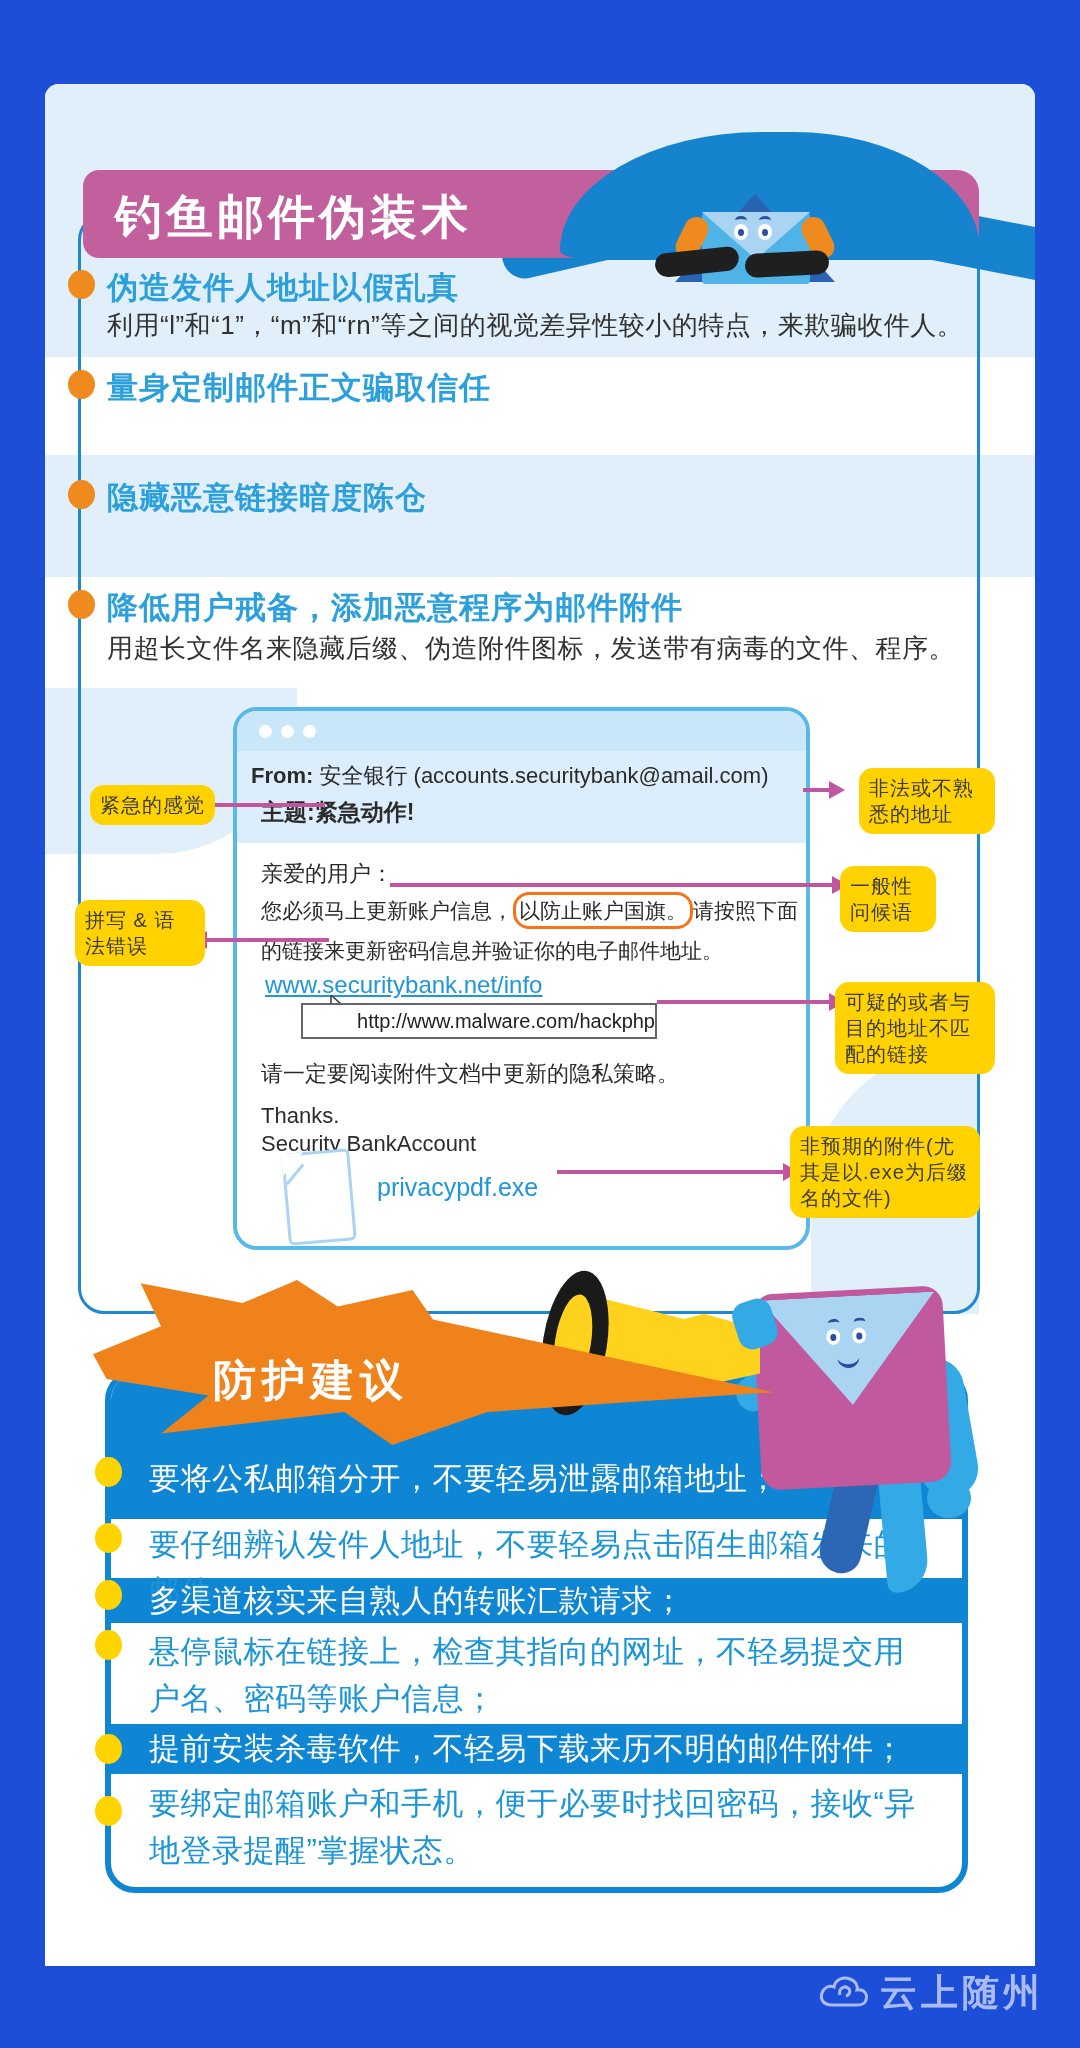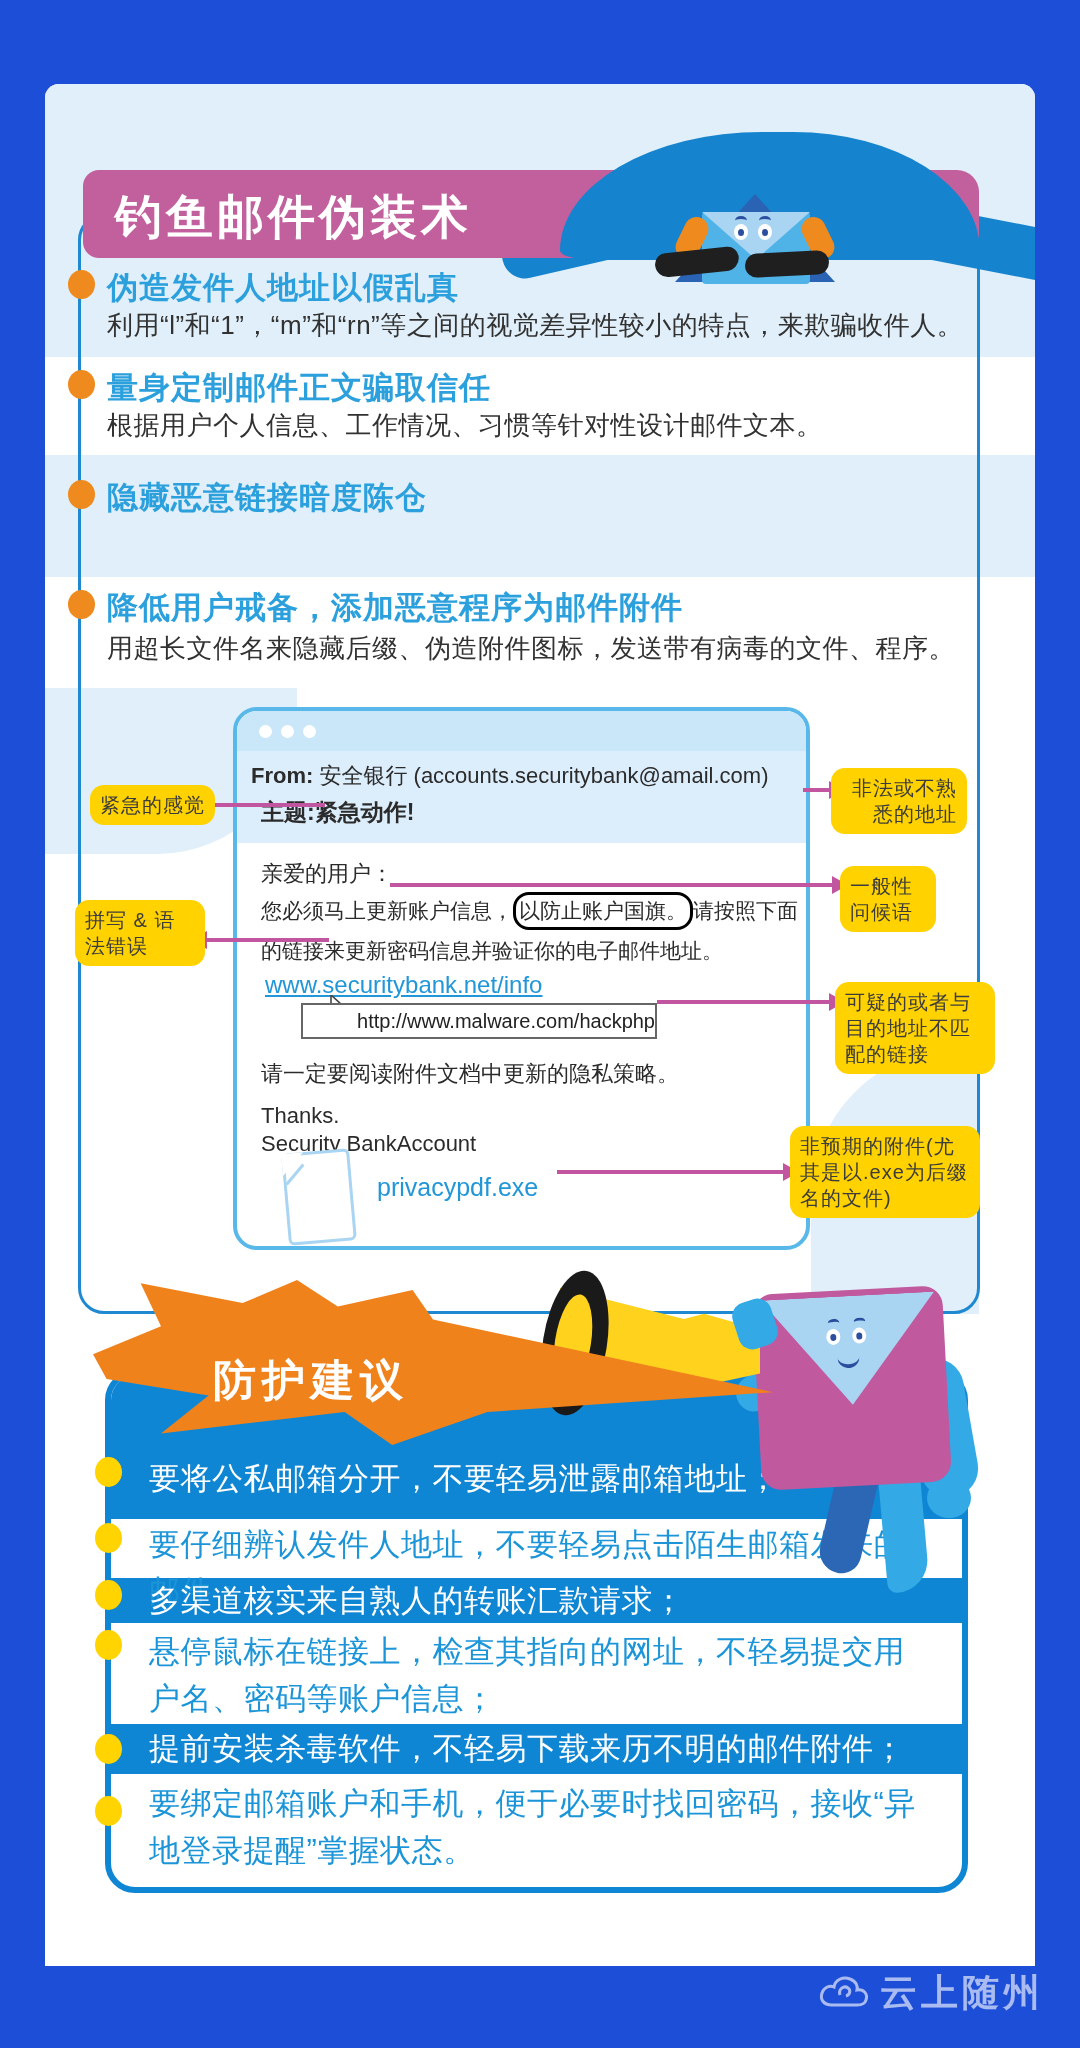--- a/index.html
+++ b/index.html
@@ -29,21 +29,21 @@
   .brow{position:absolute;width:12px;height:6px;border-top:3px solid #2b4f9e;border-radius:50%;}
   .mitten{position:absolute;width:24px;height:44px;background:#ef8b1e;border-radius:12px;}
   .foot1{position:absolute;height:24px;background:#1f1f1f;border-radius:12px;}
   
   .email{position:absolute;left:188px;top:623px;width:577px;height:543px;background:#ffffff;border:4px solid #58b8e9;border-radius:24px;box-sizing:border-box;overflow:hidden;}
   .e-dotsbar{position:absolute;left:0;top:0;width:100%;height:40px;background:#c9e7f8;}
   .e-dot{position:absolute;top:14px;width:13px;height:13px;border-radius:50%;background:#ffffff;}
   .e-fromarea{position:absolute;left:0;top:40px;width:100%;height:92px;background:#dcedfb;}
   .e-text{position:absolute;color:#2b2b2b;font-size:22px;white-space:nowrap;}
   .e-link{position:absolute;color:#2196d8;font-size:24px;white-space:nowrap;}
-  .circled{border:3px solid #000000;border-radius:16px;padding:4px 3px;font-family:Liberation Serif, serif;}
+  .circled{border:3px solid #f97316;border-radius:16px;padding:4px 3px;}
   .tooltip{position:absolute;left:64px;top:292px;width:352px;height:32px;border:2px solid #666;background:#fff;color:#222;font-size:20px;line-height:32px;text-align:right;white-space:nowrap;}
   .attach-icon{position:absolute;left:48px;top:440px;width:62px;height:86px;border:3px solid #a9d4f2;border-radius:6px;transform:rotate(-5deg);background:#fff;}
   .attach-icon:before{content:"";position:absolute;left:-3px;top:-3px;border-style:solid;border-width:22px 22px 0 0;border-color:#ffffff transparent transparent transparent;}
   .attach-icon:after{content:"";position:absolute;left:-4px;top:17px;width:26px;height:3px;background:#a9d4f2;transform:rotate(-45deg);}
   
   .badge{position:absolute;background:#ffd200;border-radius:14px;color:#3c3c3c;font-size:20px;line-height:26px;padding:7px 10px;letter-spacing:1px;}
   .arrow{position:absolute;height:4px;background:#c2559f;}
   .arrow.head-l:before{content:"";position:absolute;left:-16px;top:-7px;border-style:solid;border-width:9px 16px 9px 0;border-color:transparent #c2559f transparent transparent;}
   .arrow.head-r:after{content:"";position:absolute;right:-16px;top:-7px;border-style:solid;border-width:9px 0 9px 16px;border-color:transparent transparent transparent #c2559f;}
   
@@ -109,21 +109,20 @@
     </div>
     <div class="foot1" style="left:610px;top:166px;width:84px;border-radius:12px 12px 14px 14px;transform:rotate(-6deg);"></div>
     <div class="foot1" style="left:700px;top:168px;width:84px;transform:rotate(-3deg);"></div>
 
     <div class="sec-dot" style="top:186px;"></div>
     <div class="sec-head" style="top:183px;">伪造发件人地址以假乱真</div>
     <div class="sec-body" style="top:224px;">利用“l”和“1”，“m”和“rn”等之间的视觉差异性较小的特点，来欺骗收件人。</div>
 
     <div class="sec-dot" style="top:286px;"></div>
     <div class="sec-head" style="top:283px;">量身定制邮件正文骗取信任</div>
-    <div class="sec-body" style="top:324px;">根据用户个人信息、工作情况、习惯等针对性设计邮件文本。</div>
 
     <div class="sec-dot" style="top:396px;"></div>
     <div class="sec-head" style="top:393px;">隐藏恶意链接暗度陈仓</div>
 
     <div class="sec-dot" style="top:506px;"></div>
     <div class="sec-head" style="top:503px;">降低用户戒备，添加恶意程序为邮件附件</div>
     <div class="sec-body" style="top:547px;">用超长文件名来隐藏后缀、伪造附件图标，发送带有病毒的文件、程序。</div>
 
     <div class="email">
       <div class="e-dotsbar">
@@ -155,21 +154,21 @@
 
     <div class="arrow head-l" style="left:158px;top:719px;width:122px;"></div>
     <div class="arrow head-l" style="left:162px;top:854px;width:122px;"></div>
     <div class="arrow head-r" style="left:758px;top:704px;width:26px;"></div>
     <div class="arrow head-r" style="left:345px;top:799px;width:442px;"></div>
     <div class="arrow head-r" style="left:612px;top:916px;width:172px;"></div>
     <div class="arrow head-r" style="left:512px;top:1086px;width:226px;"></div>
 
     <div class="badge" style="left:45px;top:701px;">紧急的感觉</div>
     <div class="badge" style="left:30px;top:816px;width:110px;">拼写 &amp; 语法错误</div>
-    <div class="badge" style="left:786px;top:684px;width:116px;text-align:right;">非法或不熟悉的地址</div>
+    <div class="badge" style="left:814px;top:684px;width:116px;">非法或不熟悉的地址</div>
     <div class="badge" style="left:795px;top:782px;width:76px;">一般性问候语</div>
     <div class="badge" style="left:790px;top:898px;width:140px;">可疑的或者与目的地址不匹配的链接</div>
     <div class="badge" style="left:745px;top:1042px;width:170px;">非预期的附件(尤其是以.exe为后缀名的文件)</div>
 
     <div class="protect">
       <div class="prow blue" style="top:0;height:143px;"></div>
       <div class="prow blue" style="top:202px;height:45px;"></div>
       <div class="prow blue" style="top:348px;height:50px;"></div>
       <div class="ptext on-blue" style="top:79px;">要将公私邮箱分开，不要轻易泄露邮箱地址；</div>
       <div class="ptext on-white" style="top:145px;">要仔细辨认发件人地址，不要轻易点击陌生邮箱发来的邮件；</div>

